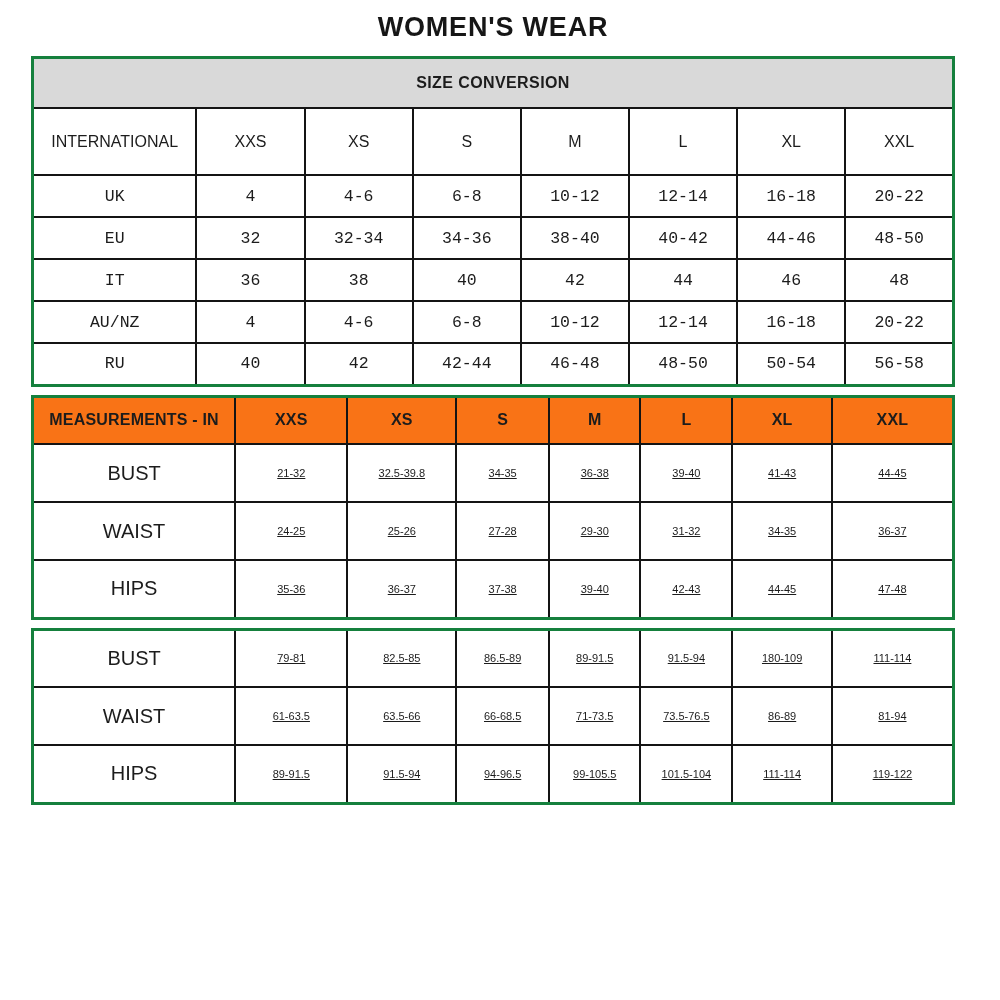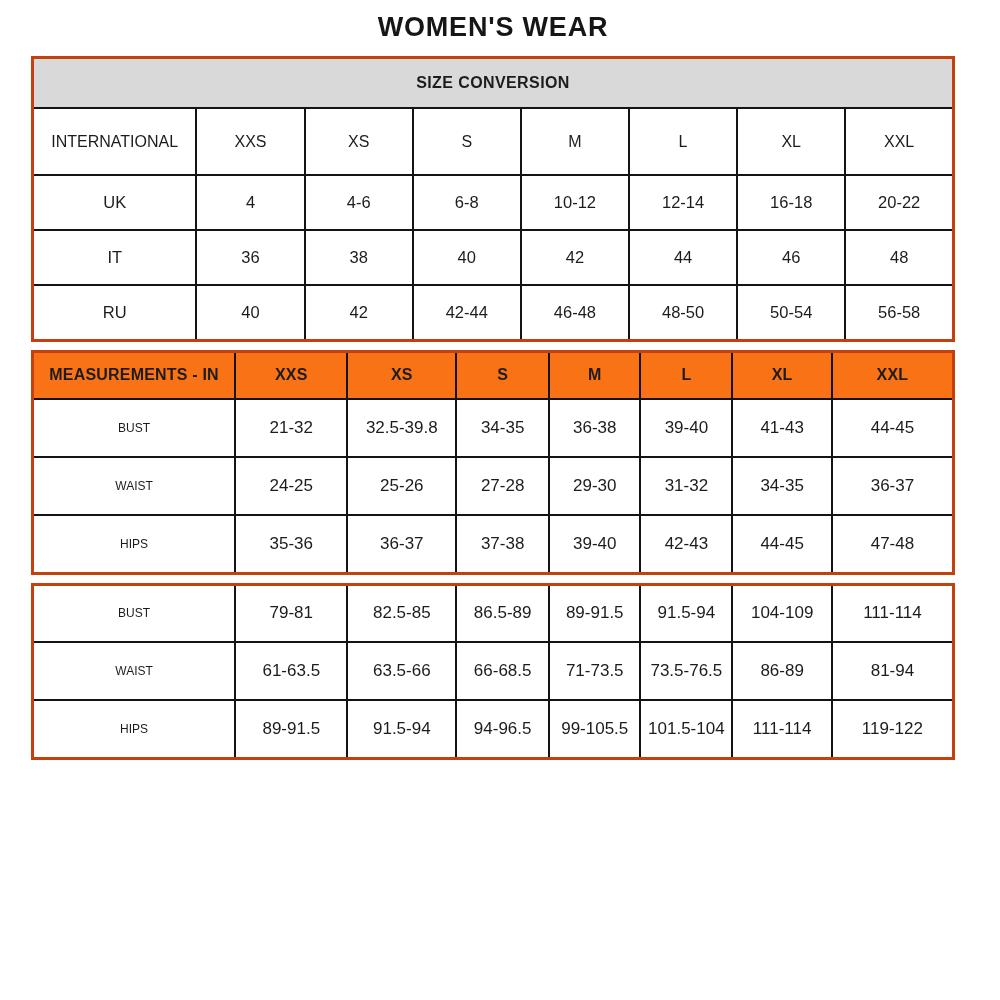--- a/index.html
+++ b/index.html
@@ -24,21 +24,21 @@
     font-weight: 700;
     letter-spacing: 0.8px;
     color: #161616;
     margin: 3px 0 13px 0;
     line-height: 1.1;
   }
   table.tbl {
     width: 100%;
     border-collapse: collapse;
     table-layout: fixed;
-    border: 3px solid #c2410c;
+    border: 3px solid #15803d;
   }
   table.tbl td {
     border: 2px solid #141414;
     text-align: center;
     vertical-align: middle;
     padding: 0 2px;
     font-size: 16px;
     color: #1c1c1c;
     overflow: hidden;
     white-space: nowrap;
@@ -46,32 +46,32 @@
   
   td.caption-cell {
     background: #d9d9d9;
     font-weight: 700;
     font-size: 16.5px;
     letter-spacing: 0.4px;
     height: 51px;
   }
   
   .t1 tr.plain-head td { height: 67px; font-size: 16px; }
-  .t1 td.row-label, .t1 td.val { height: 55px; font-size: 16.5px; }
+  .t1 td.row-label, .t1 td.val { height: 42px; font-size: 16.5px; font-family: Liberation Mono, monospace; }
   
   tr.gray-head td {
     background: #f97316;
     font-weight: 700;
     font-size: 16px;
     height: 48px;
     letter-spacing: 0.2px;
   }
   .t2, .t3 { margin-top: 8px; }
-  .t2 td.row-label, .t3 td.row-label { height: 58px; font-size: 12px; margin-top: 48px; }
-  .t2 td.val, .t3 td.val { height: 58px; font-size: 17px; }
+  .t2 td.row-label, .t3 td.row-label { height: 58px; font-size: 20px; margin-top: 48px; }
+  .t2 td.val, .t3 td.val { height: 58px; font-size: 11px; text-decoration: underline; }
 </style>
 </head>
 <body>
 
 <div class="page">
 
   <div class="page-title">WOMEN'S WEAR</div>
 
   <table class="tbl t1">
     <colgroup>
@@ -102,28 +102,48 @@
           <td class="row-label">UK</td>
           <td class="val">4</td>
           <td class="val">4-6</td>
           <td class="val">6-8</td>
           <td class="val">10-12</td>
           <td class="val">12-14</td>
           <td class="val">16-18</td>
           <td class="val">20-22</td>
         </tr>
         <tr class="data-row">
+          <td class="row-label">EU</td>
+          <td class="val">32</td>
+          <td class="val">32-34</td>
+          <td class="val">34-36</td>
+          <td class="val">38-40</td>
+          <td class="val">40-42</td>
+          <td class="val">44-46</td>
+          <td class="val">48-50</td>
+        </tr>
+        <tr class="data-row">
           <td class="row-label">IT</td>
           <td class="val">36</td>
           <td class="val">38</td>
           <td class="val">40</td>
           <td class="val">42</td>
           <td class="val">44</td>
           <td class="val">46</td>
           <td class="val">48</td>
+        </tr>
+        <tr class="data-row">
+          <td class="row-label">AU/NZ</td>
+          <td class="val">4</td>
+          <td class="val">4-6</td>
+          <td class="val">6-8</td>
+          <td class="val">10-12</td>
+          <td class="val">12-14</td>
+          <td class="val">16-18</td>
+          <td class="val">20-22</td>
         </tr>
         <tr class="data-row">
           <td class="row-label">RU</td>
           <td class="val">40</td>
           <td class="val">42</td>
           <td class="val">42-44</td>
           <td class="val">46-48</td>
           <td class="val">48-50</td>
           <td class="val">50-54</td>
           <td class="val">56-58</td>
@@ -198,21 +218,21 @@
       <col style="width:13.2%">
     </colgroup>
     <tbody>
         <tr class="data-row">
           <td class="row-label">BUST</td>
           <td class="val">79-81</td>
           <td class="val">82.5-85</td>
           <td class="val">86.5-89</td>
           <td class="val">89-91.5</td>
           <td class="val">91.5-94</td>
-          <td class="val">104-109</td>
+          <td class="val">180-109</td>
           <td class="val">111-114</td>
         </tr>
         <tr class="data-row">
           <td class="row-label">WAIST</td>
           <td class="val">61-63.5</td>
           <td class="val">63.5-66</td>
           <td class="val">66-68.5</td>
           <td class="val">71-73.5</td>
           <td class="val">73.5-76.5</td>
           <td class="val">86-89</td>

